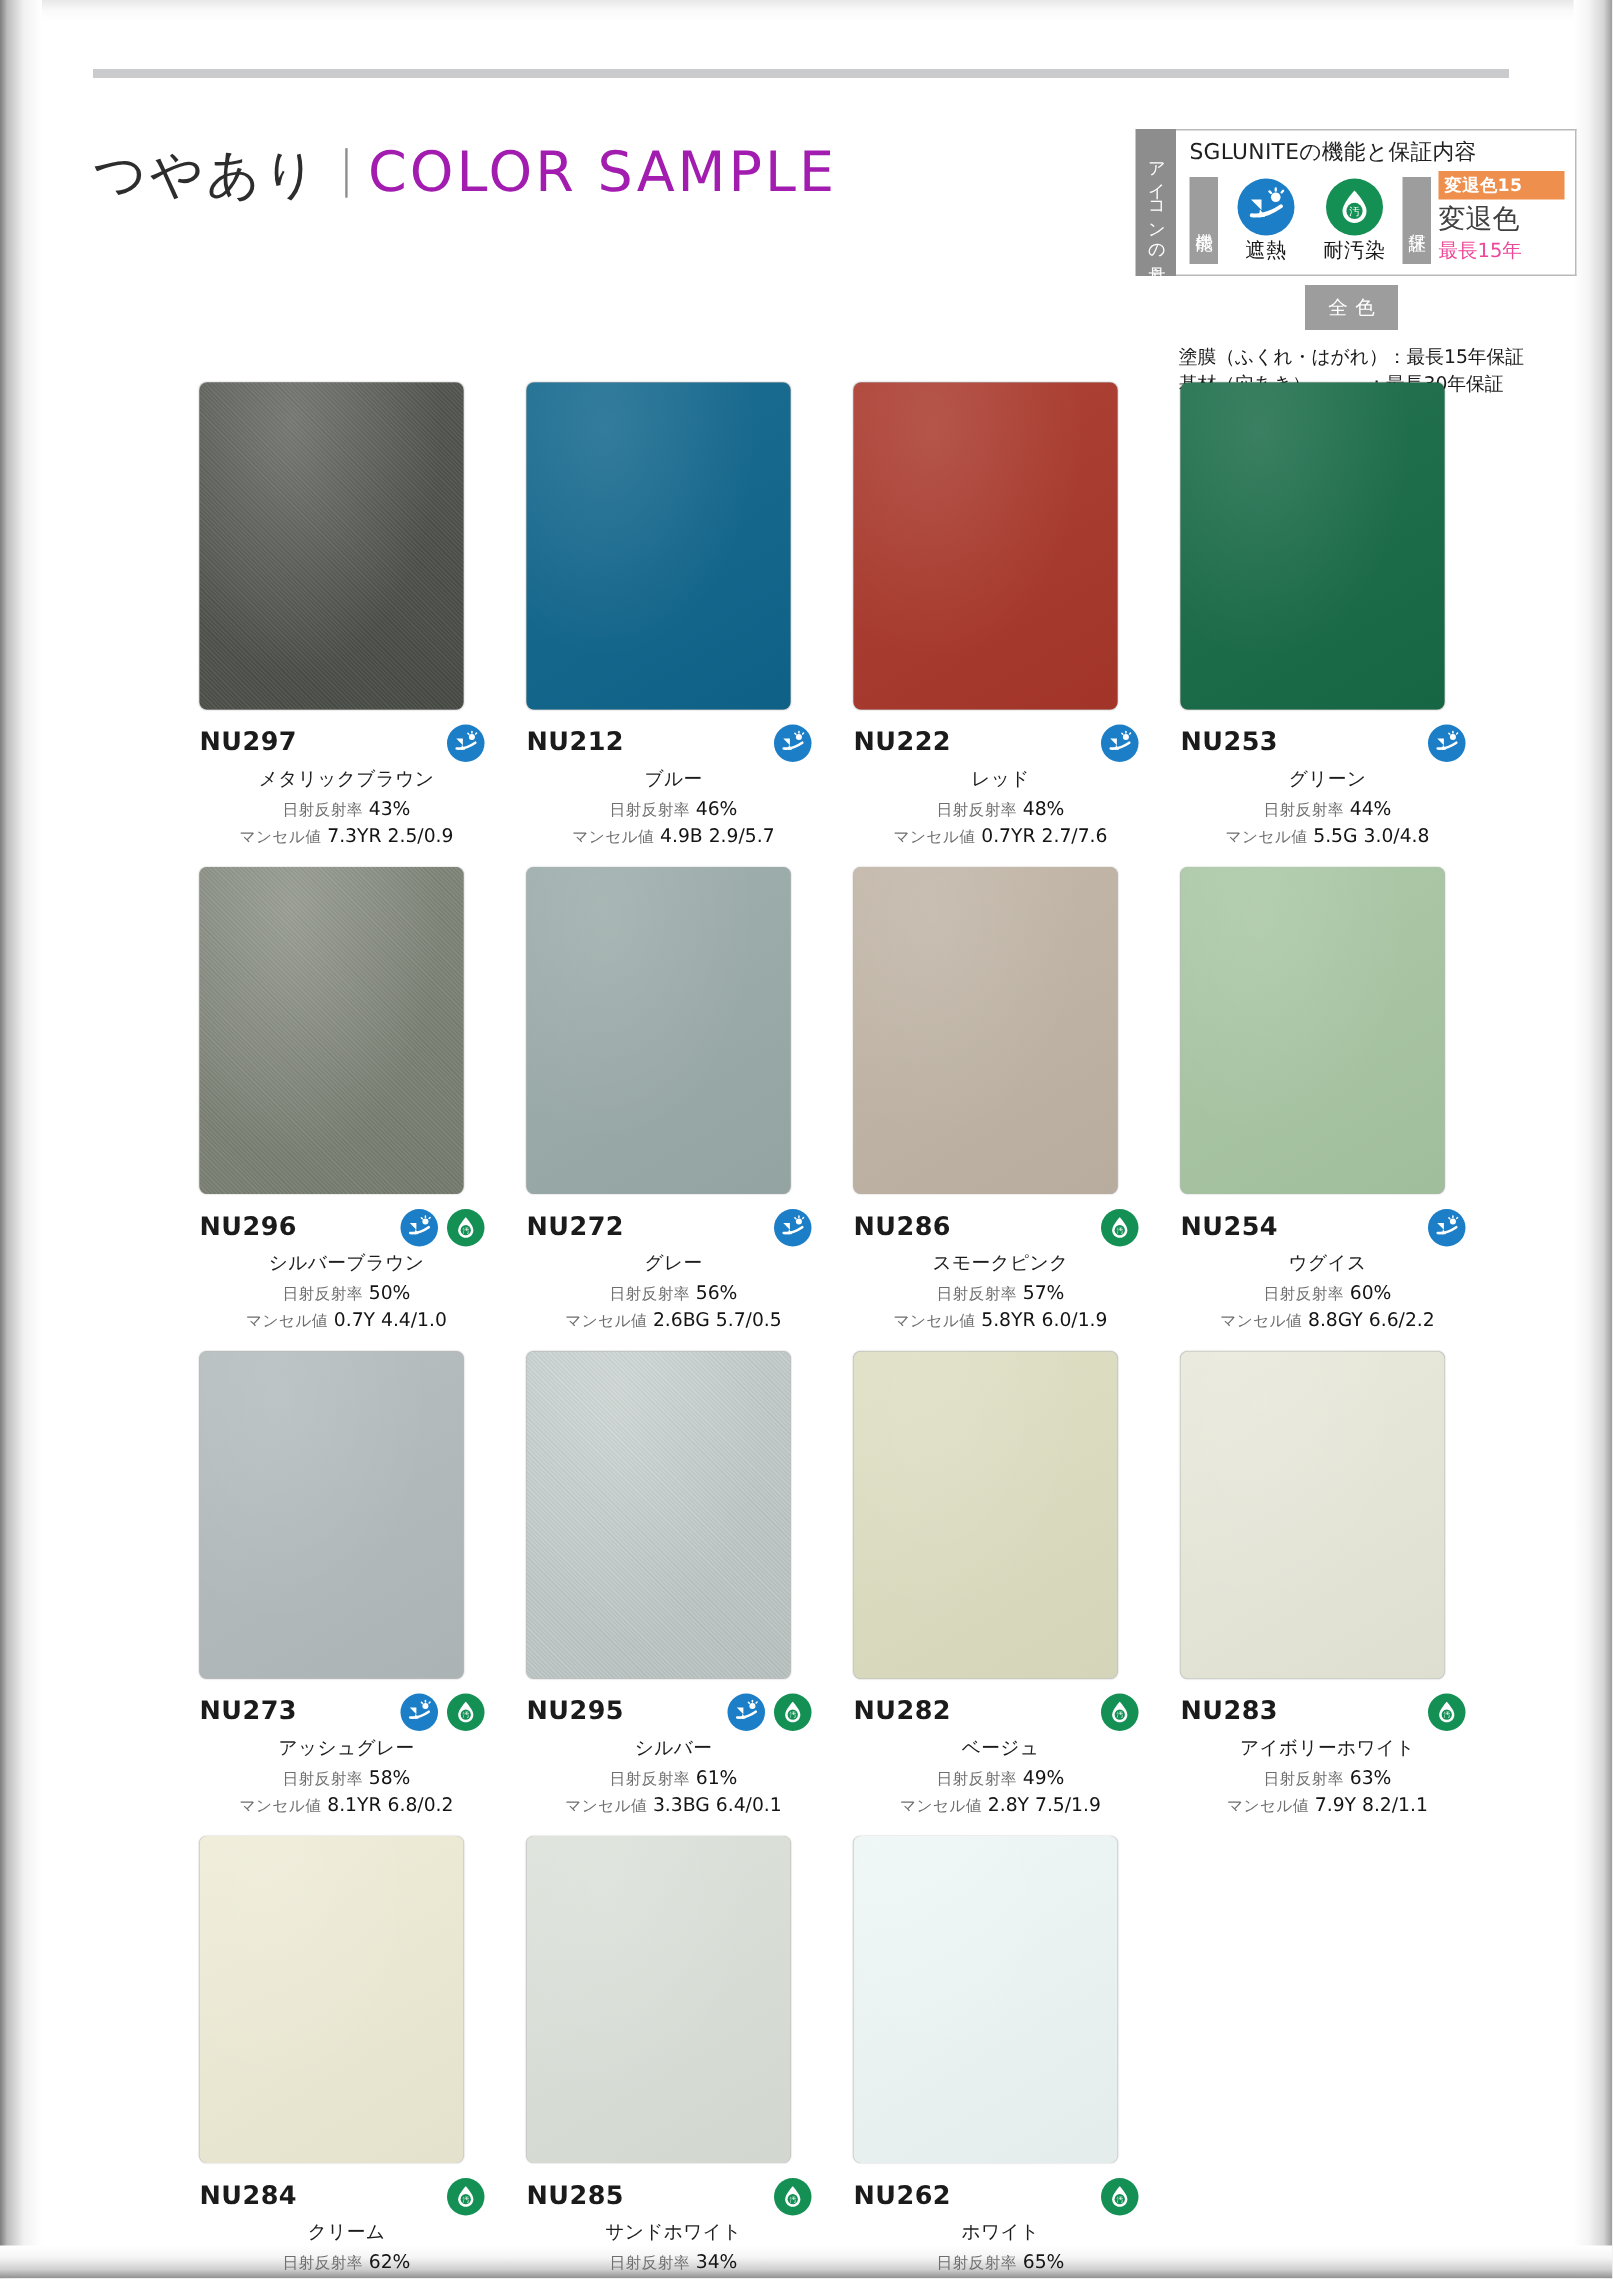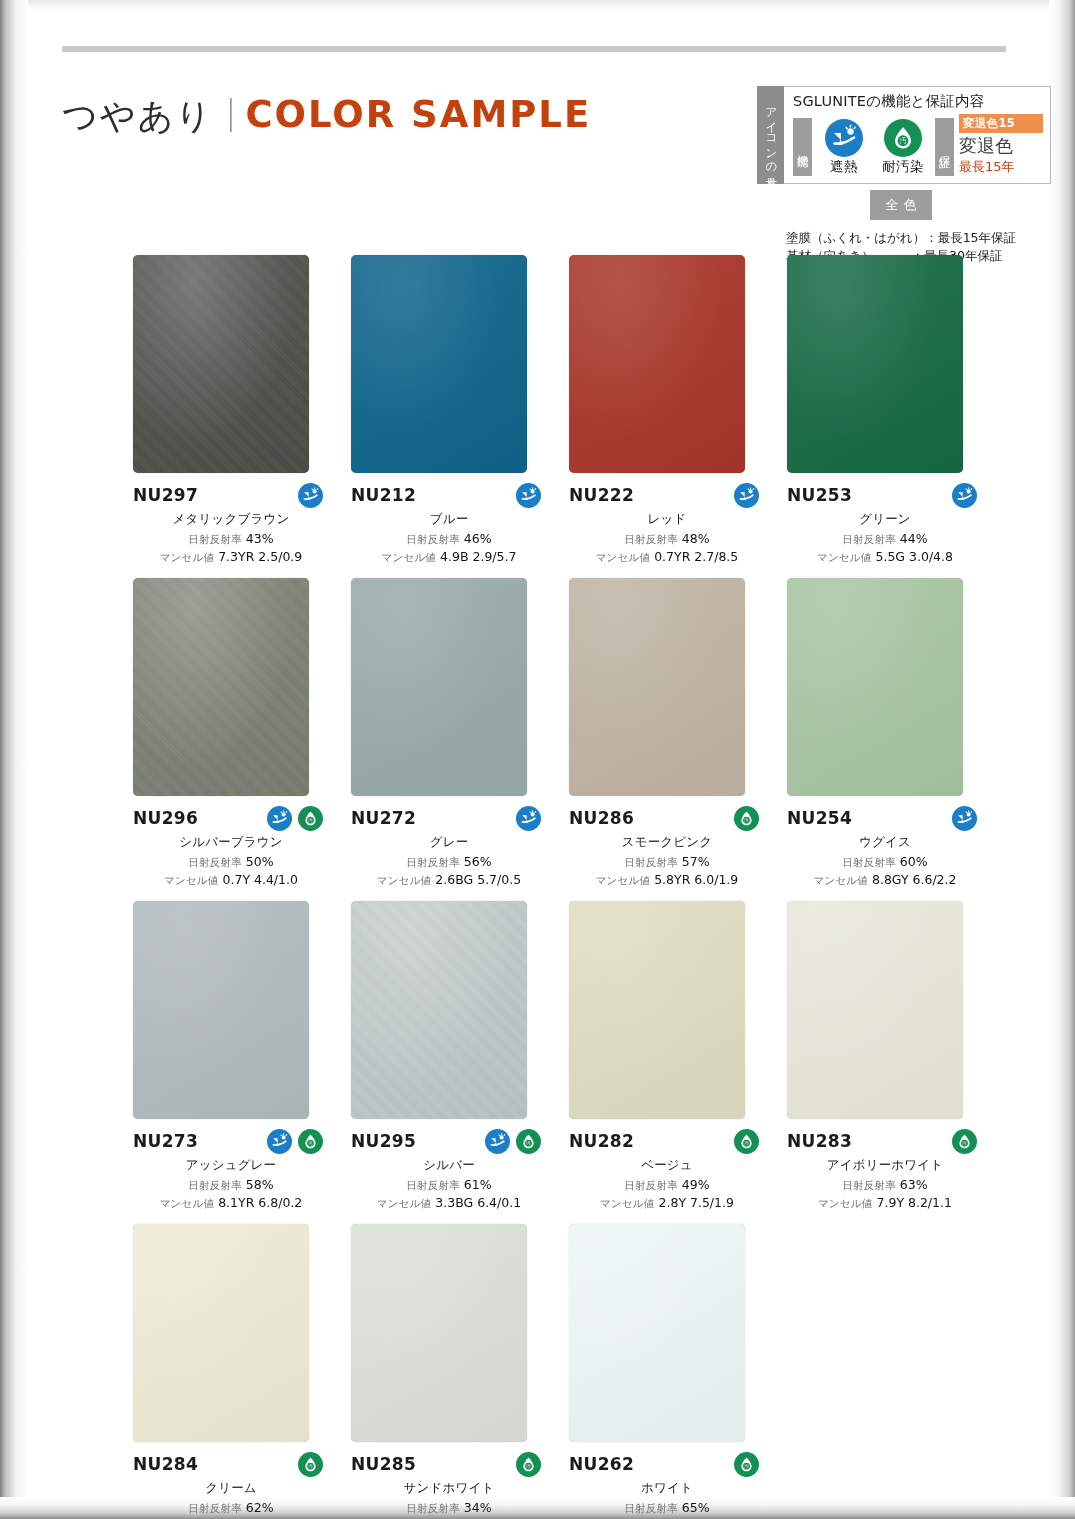--- a/index.html
+++ b/index.html
@@ -66,22 +66,22 @@
   }
   .title-div {
     font-size: 33px;
     color: #8d8d8d;
     margin: 0 9px 0 12px;
     font-weight: 300;
   }
   .title-en {
     font-size: 37px;
     letter-spacing: 2.0px;
-    color: #c2410c;
-    font-weight: 700;
+    color: #a21caf;
+    font-weight: 400;
   }
 
   
   .legend {
     position: absolute;
     left: 757px; top: 86px;
     width: 288px;
   }
   .legend-main {
     display: flex;
@@ -159,21 +159,21 @@
     letter-spacing: 0.3px;
     display: block;
   }
   .legend-war .w1 {
     font-size: 18px;
     color: #404040;
     margin-top: 1px;
   }
   .legend-war .w2 {
     font-size: 13px;
-    color: #c2410c;
+    color: #ec4899;
   }
   .legend-sub {
     display: flex;
     align-items: center;
     margin-top: 6px;
     gap: 9px;
     flex-direction: column;
   }
   .allcolor-tag {
     width: 62px;
@@ -434,21 +434,21 @@
                     </g>
                     <path d="M5 10 L12 10 L12 17 Z" fill="#ffffff"></path>
                     <path d="M5.5 20.5 Q15 21.5 25 14.5" stroke="#ffffff" stroke-width="2.8" fill="none" stroke-linecap="round"></path>
                     <path d="M11 16.5 L14.5 21.5 L10 22 Z" fill="#ffffff"></path>
                   </svg>
                 </span>
               </span>
             </div>
             <div class="name-jp">レッド</div>
             <div class="spec"><span class="lbl">日射反射率</span><span class="val">48%</span></div>
-            <div class="spec"><span class="lbl">マンセル値</span><span class="val">0.7YR 2.7/8.5</span></div>
+            <div class="spec"><span class="lbl">マンセル値</span><span class="val">0.7YR 2.7/7.6</span></div>
           </div>
         </div>
         <div class="cell">
           <div class="swatch" style="background:#176a46"></div>
           <div class="info">
             <div class="info-top">
               <span class="code">NU253</span>
               <span class="icons">
                 <span class="ic ic-heat">
                   <svg width="19" height="19" viewBox="0 0 30 30">

